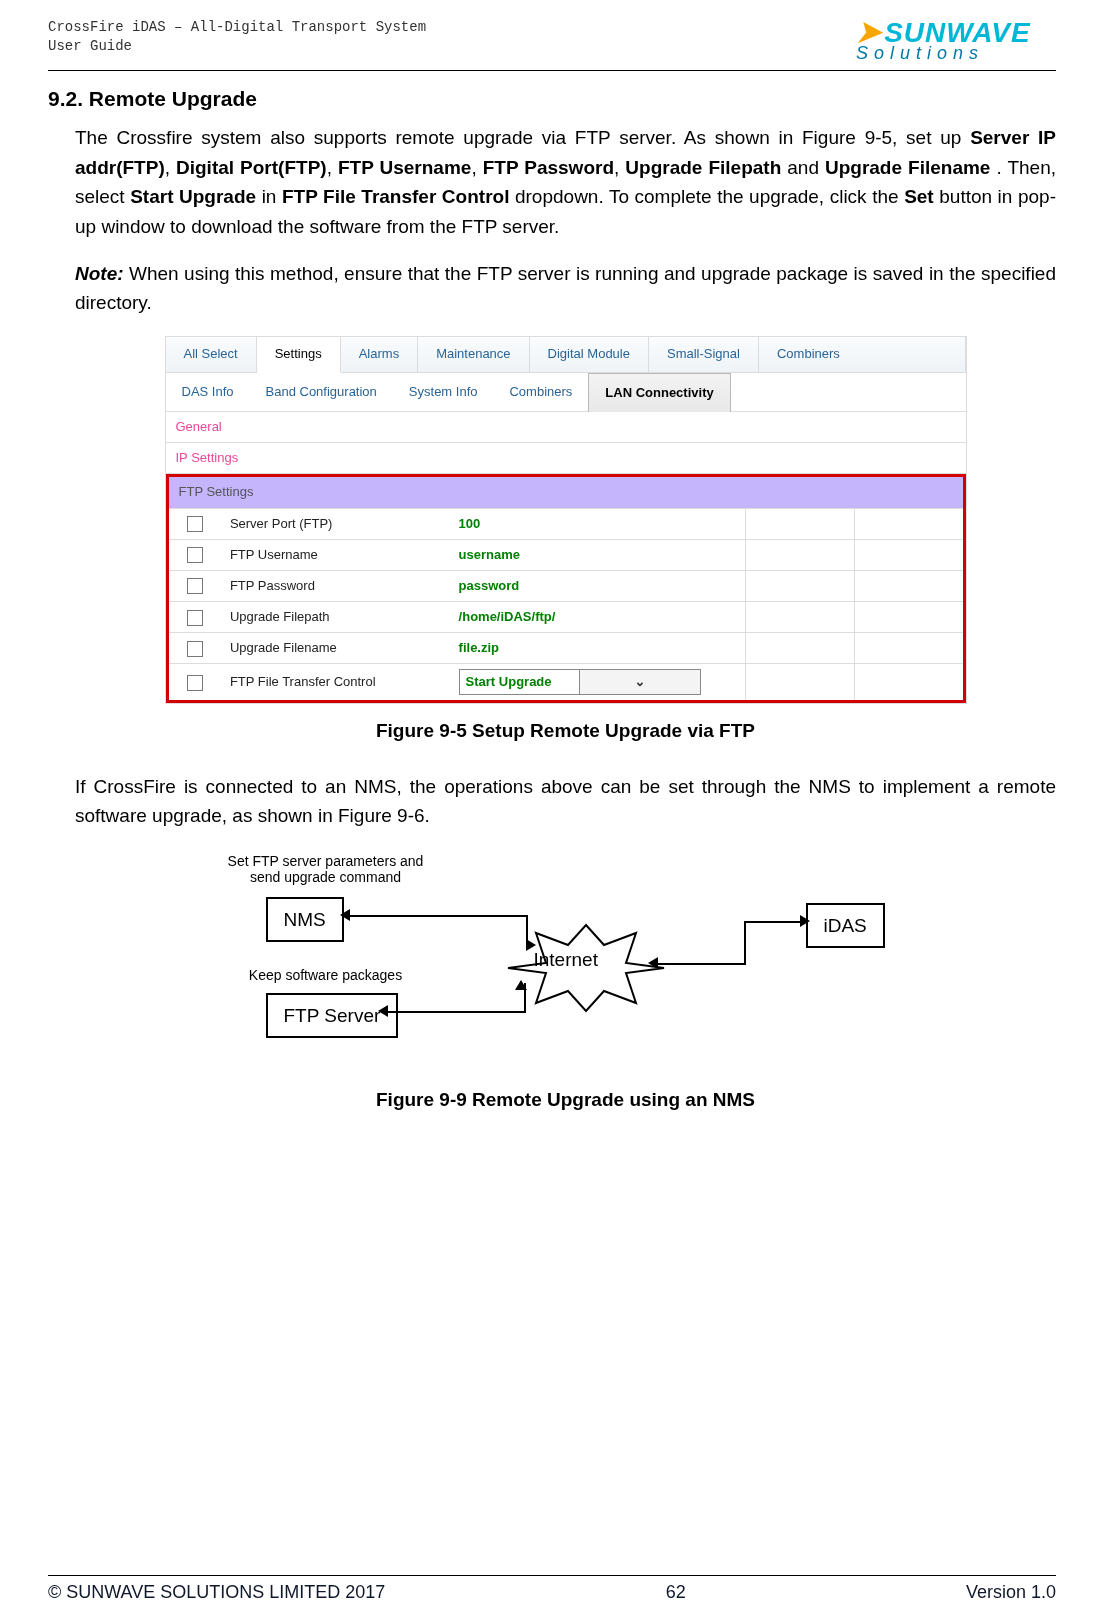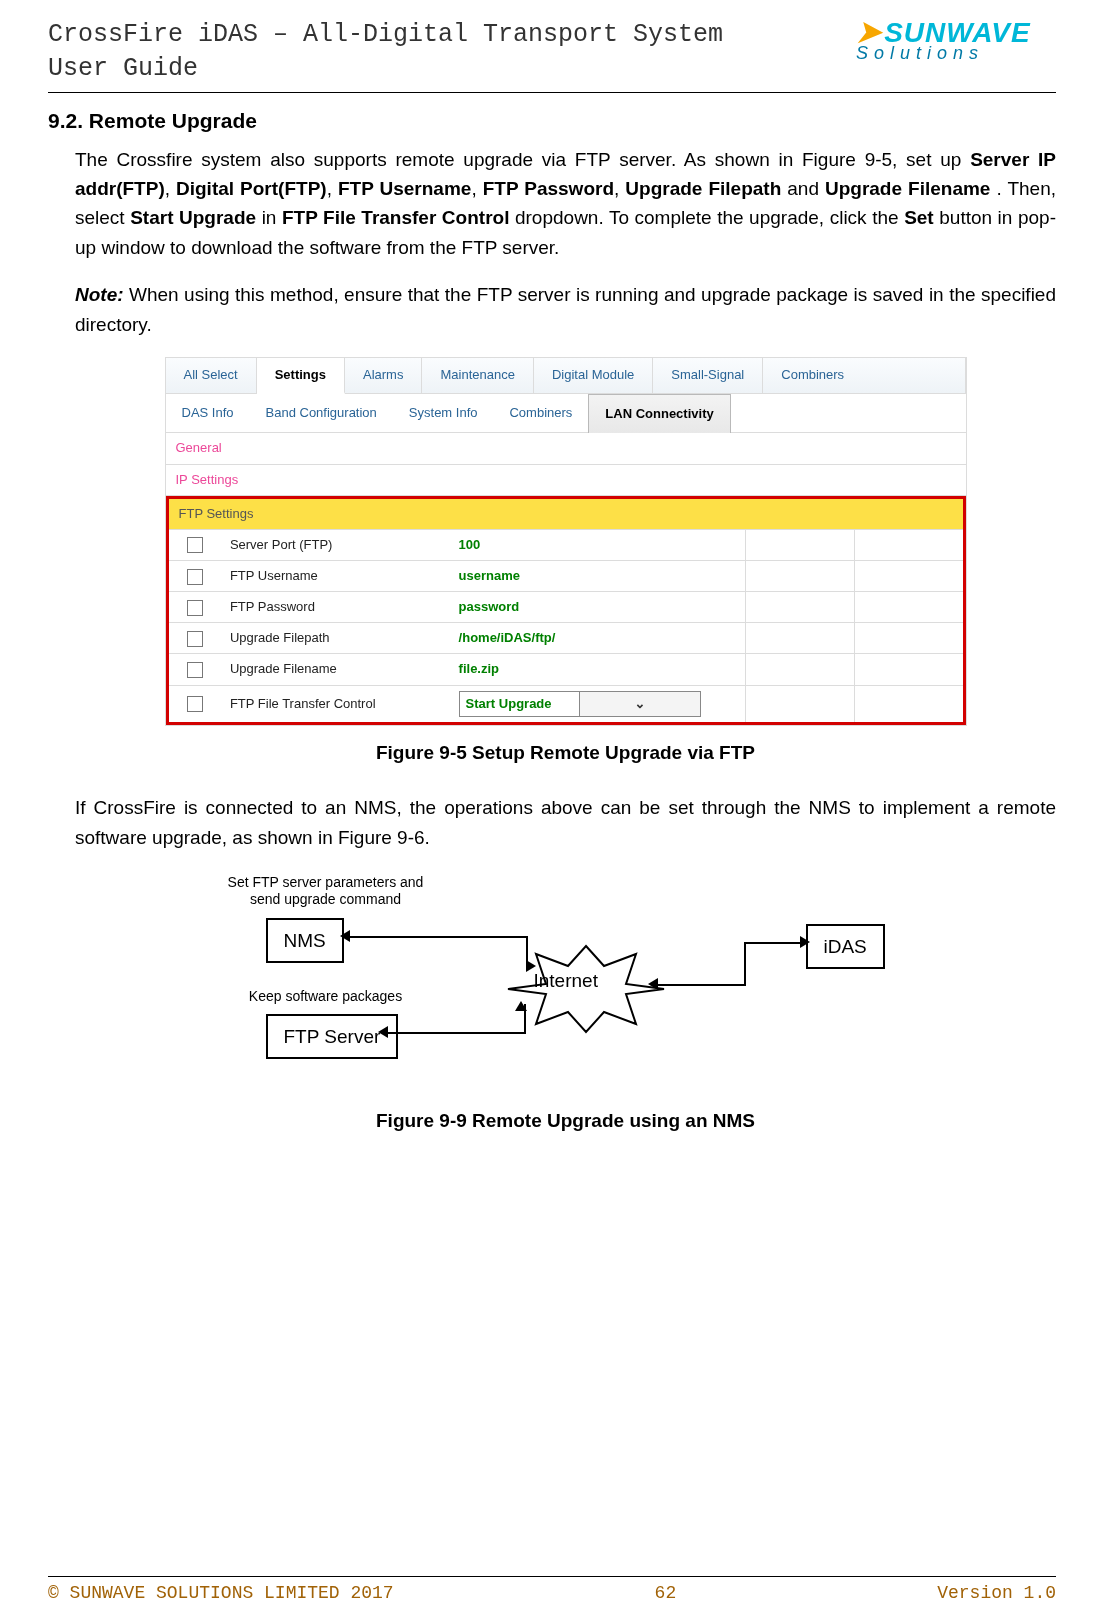--- a/index.html
+++ b/index.html
@@ -7,44 +7,44 @@
     --blue:#1e73be;
     --link:#2a6496;
     --grid:#dcdcdc;
     --green:#008000;
     --redb:#d20000;
   }
   html,body{margin:0;padding:0;background:#fff;color:#000;font-family:Arial,Helvetica,sans-serif}
   .page{width:var(--page-w);min-height:1623px;margin:0 auto;position:relative;box-sizing:border-box;padding:18px 48px 40px 48px}
   
   .hdr{display:flex;align-items:flex-start;justify-content:space-between}
-  .hdr-left{font-family:"Courier New",monospace;font-size:25px;color:#333;line-height:1.35}
+  .hdr-left{font-family:"Courier New",monospace;font-size:14px;color:#333;line-height:1.35}
   .hdr-right{width:200px;text-align:left}
   .logo{font-family:Arial,sans-serif;font-weight:900;font-style:italic;font-size:28px;letter-spacing:1px;color:#00b7d8;line-height:0.9}
   .logo .swoosh{color:#f7a600;font-size:30px;margin-right:2px}
   .logo-sub{font-family:Arial,sans-serif;font-style:italic;font-size:18px;color:#0079a6;letter-spacing:6px;margin-top:-2px}
   .hdr-rule{border:none;border-top:1px solid #000;margin:6px 0 16px 0}
   
   .h2{font-size:21px;font-weight:700;margin:0 0 12px 0;font-family:Arial,sans-serif}
   .body{font-size:19px;line-height:1.55;text-align:justify;margin-left:27px}
   .body p{margin:0 0 18px 0}
   .b{font-weight:700}
   .i{font-style:italic}
   .figcap{font-weight:700;text-align:center;font-size:19px;margin:12px 0 26px 0;font-family:Arial,sans-serif}
   
   .shot{width:800px;margin:10px auto 0 auto;border:1px solid var(--grid);font-size:13px}
   .tabs1{display:flex;background:linear-gradient(#fafcfe,#eef3f7);border-bottom:1px solid var(--grid)}
   .tab1{padding:7px 18px;color:var(--link);border-right:1px solid var(--grid);white-space:nowrap}
-  .tab1.active{background:#fff;color:#000;font-weight:700;border-bottom:2px solid #fff;margin-bottom:-1px}
+  .tab1.active{background:#fff;color:#000;font-weight:400;border-bottom:2px solid #fff;margin-bottom:-1px}
   .tabs2{display:flex;background:#fff;padding:0;border-bottom:1px solid var(--grid)}
   .tab2{padding:9px 16px;color:var(--link);white-space:nowrap}
   .tab2.active{background:linear-gradient(#f3f3f3,#e8e8e8);color:#000;font-weight:700;border:1px solid #b9b9b9;border-bottom:none;margin-bottom:-1px}
   .sec{padding:5px 10px;color:#ec4899;border-bottom:1px solid var(--grid);background:#fff}
   .ftpblock{border:3px solid var(--redb);}
-  .ftphead{padding:5px 10px;color:#555;background:#fde047}
+  .ftphead{padding:5px 10px;color:#555;background:#c4b5fd}
   table.ftp{width:100%;border-collapse:collapse}
   table.ftp td{border-top:1px solid var(--grid);padding:5px 8px;vertical-align:middle}
   td.cb{width:44px;text-align:center}
   td.lbl{width:260px;color:#222}
   td.val{color:var(--green);font-weight:700;width:290px}
   td.gap{border-left:1px solid var(--grid);width:120px}
   .chk{display:inline-block;width:14px;height:14px;border:1px solid #777;background:#fff;vertical-align:middle}
   .dd{display:inline-flex;width:240px;border:1px solid #888}
   .dd span{flex:1;padding:2px 6px;color:var(--green);font-weight:700}
   .dd .arr{width:20px;text-align:center;border-left:1px solid #888;background:#f4f4f4;color:#333}
@@ -53,21 +53,21 @@
   .dlabel{position:absolute;font-size:14px;text-align:center;line-height:1.2}
   .dbox{position:absolute;border:2px solid #000;background:#fff;padding:6px 16px;font-size:19px}
   .cloud{position:absolute;padding:22px 28px;font-size:19px}
   .conn{position:absolute;background:#000}
   .ah{position:absolute;width:0;height:0}
   .ah.r{border-left:10px solid #000;border-top:6px solid transparent;border-bottom:6px solid transparent}
   .ah.l{border-right:10px solid #000;border-top:6px solid transparent;border-bottom:6px solid transparent}
   
   .ftr{position:absolute;bottom:20px;left:48px;right:48px}
   .ftr-rule{border:none;border-top:1px solid #000;margin:0 0 6px 0}
-  .ftr-row{display:flex;justify-content:space-between;font-family:Liberation Mono, monospace;font-size:18px;color:#a16207}
+  .ftr-row{display:flex;justify-content:space-between;font-family:Liberation Sans, sans-serif;font-size:18px;color:#0f172a}
 </style>
 </head>
 <body>
 
 <div class="page">
 
   <div class="hdr">
     <div class="hdr-left">
       <div>CrossFire iDAS – All-Digital Transport System</div>
       <div>User Guide</div>

